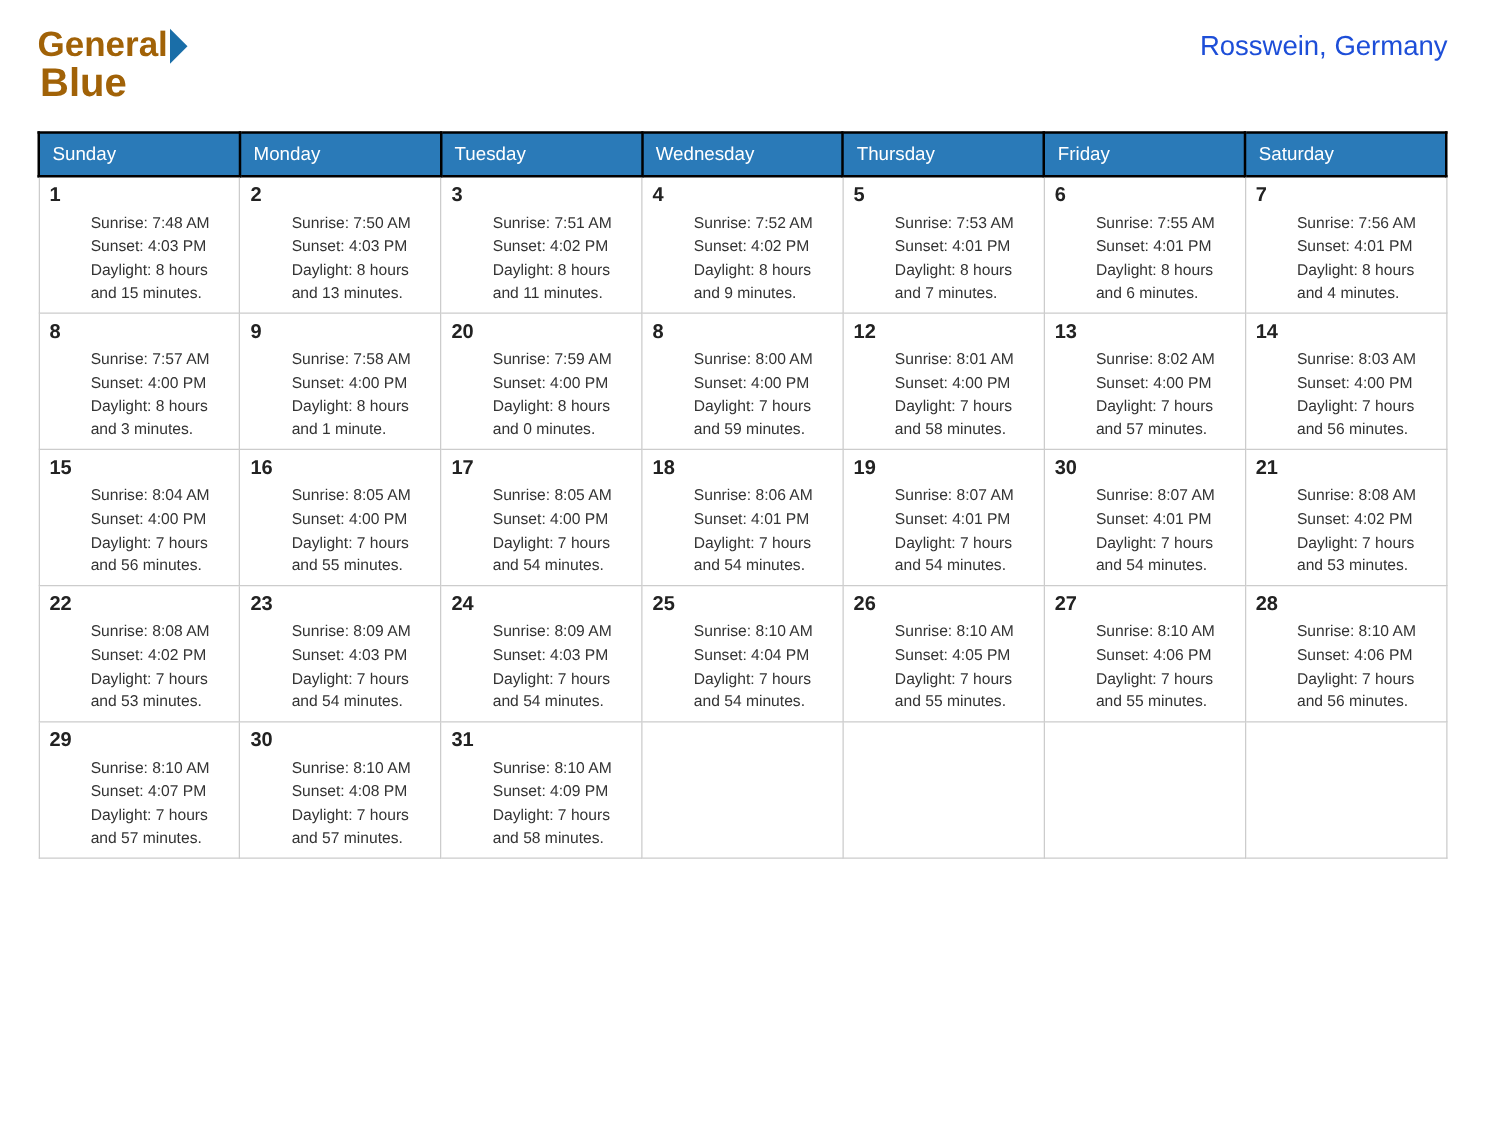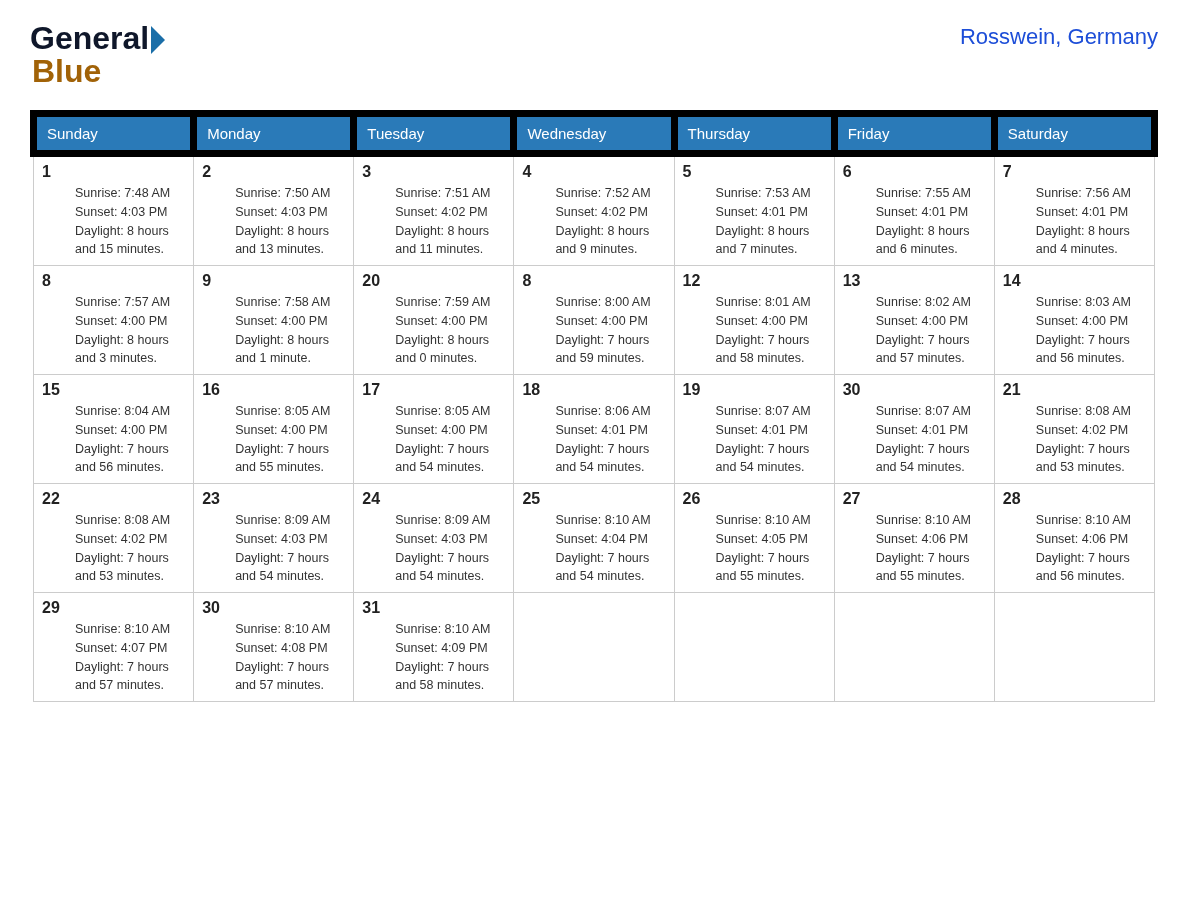--- a/index.html
+++ b/index.html
@@ -19,23 +19,23 @@
     .logo {
       display: flex;
       flex-direction: column;
       align-items: flex-start;
     }
     .logo-text {
       display: flex;
       align-items: center;
     }
     .logo-general {
-      font-size: 32px;
+      font-size: 28px;
       font-weight: bold;
-      color: #0f172a;
+      color: #a16207;
     }
     .logo-arrow {
       width: 0;
       height: 0;
       border-left: 14px solid #1a6ea8;
       border-top: 14px solid transparent;
       border-bottom: 14px solid transparent;
       margin-left: 2px;
       margin-top: 2px;
     }
@@ -65,21 +65,21 @@
       border-collapse: collapse;
       border: 1px solid #aaa;
     }
     .calendar-table th {
       background-color: #2a7ab8;
       color: #fff;
       font-size: 15px;
       font-weight: normal;
       padding: 8px 10px;
       text-align: left;
-      border: 7px solid #000000;
+      border: 2px solid #000000;
     }
     .calendar-table td {
       vertical-align: top;
       padding: 6px 8px;
       border: 1px solid #ccc;
       width: calc(100% / 7);
       font-size: 12.5px;
       color: #333;
       min-height: 80px;
     }

